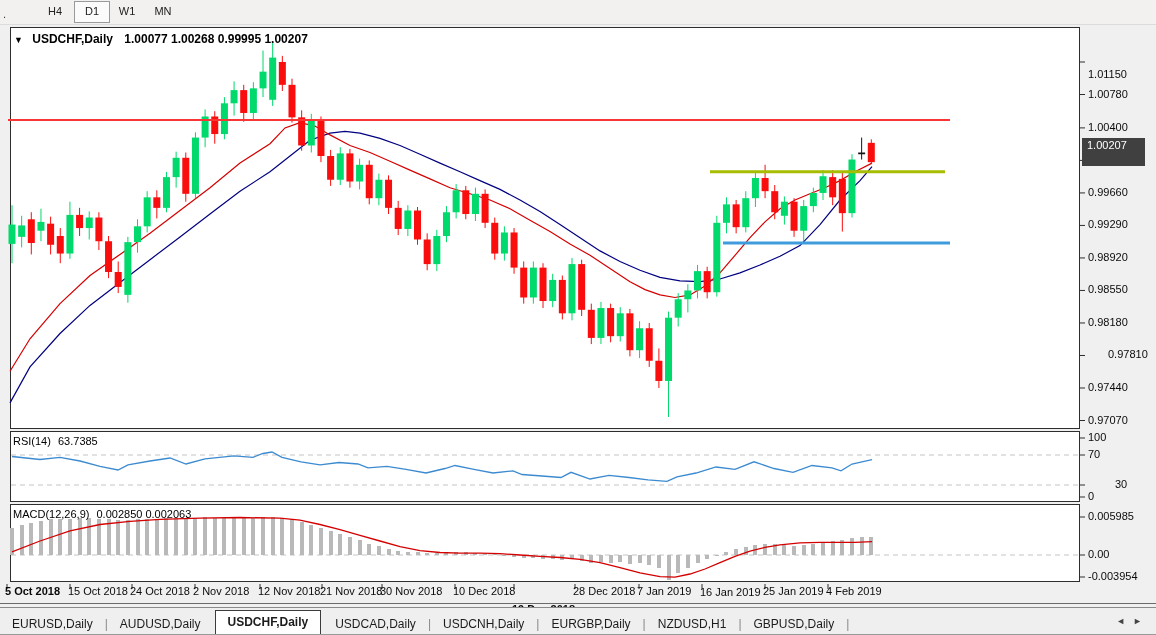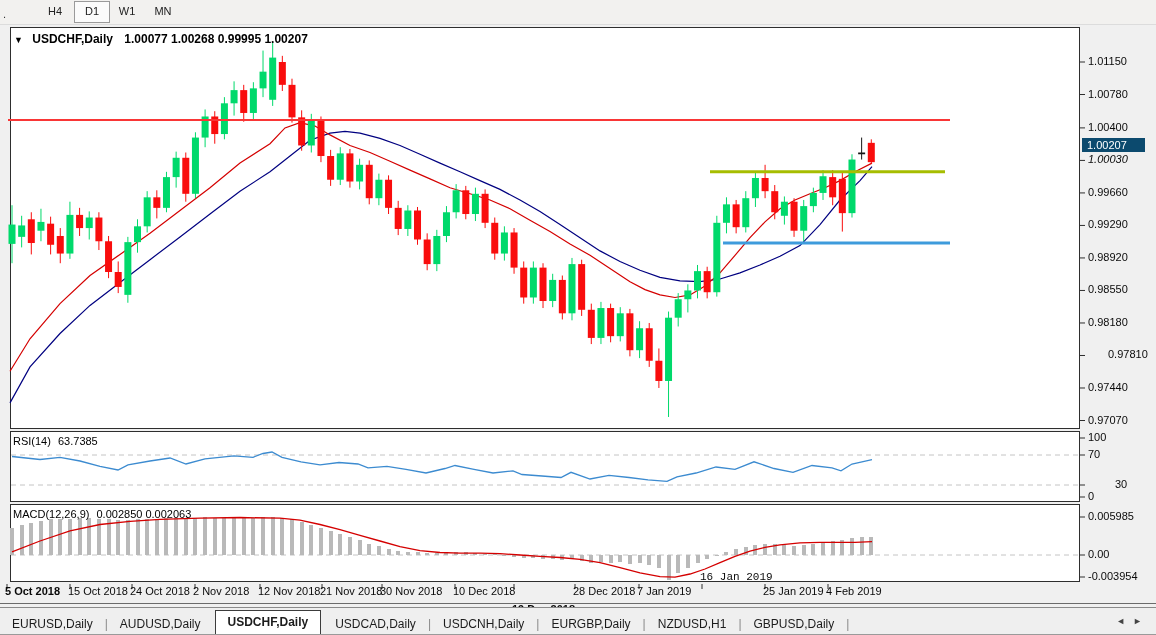--- a/index.html
+++ b/index.html
@@ -9,21 +9,21 @@
   .tb-btn{position:absolute;top:1px;width:34px;height:20px;line-height:20px;text-align:center;font-size:11px;color:#222;cursor:default;}
   .tb-btn.active{background:#fbfbfb;border:1px solid #9a9a9a;line-height:18px;}
   #tb-partial{position:absolute;left:3px;top:8px;font-size:11px;color:#333;}
   
   #chart-svg{position:absolute;left:0;top:0;}
   .lbl{position:absolute;font-size:11px;color:#0a0a0a;white-space:nowrap;}
   #chart-title{position:absolute;left:14px;top:32px;font-size:12px;font-weight:bold;color:#000;}
   #chart-title .tri{font-size:9px;margin-right:6px;}
   #rsi-title{position:absolute;left:13px;top:435px;font-size:11px;color:#000;}
   #macd-title{position:absolute;left:13px;top:508px;font-size:11px;color:#000;}
-  #price-badge{position:absolute;left:1082px;top:138px;width:58px;height:14px;background:#0c4a6e;color:#fff;font-size:11px;line-height:14px;padding-left:5px;}
+  #price-badge{position:absolute;left:1082px;top:138px;width:58px;height:28px;background:#404040;color:#fff;font-size:11px;line-height:14px;padding-left:5px;}
   
   #tabbar{position:absolute;left:0;top:607px;width:1156px;height:26px;background:#efefef;border-top:1px solid #8a8a8a;border-bottom:1px solid #9a9a9a;display:flex;align-items:flex-end;}
   .tab{height:19px;line-height:19px;padding:0 12px;font-size:12px;color:#1c1c1c;cursor:default;}
   .tab-sep{color:#8a8a8a;height:19px;line-height:19px;font-size:12px;}
   .tab.active{background:#fff;border:1px solid #3c3c3c;border-bottom:none;font-weight:bold;height:23px;line-height:23px;margin:0 2px;}
   #tab-scroll{position:absolute;right:6px;top:8px;font-size:9px;color:#444;letter-spacing:8px;}
 </style>
 </head>
 <body>
 
@@ -350,21 +350,21 @@
       <line x1="382" y1="584" x2="382" y2="589" stroke="#2e2e2e" stroke-width="1"></line>
       <line x1="455" y1="584" x2="455" y2="589" stroke="#2e2e2e" stroke-width="1"></line>
       <line x1="514" y1="584" x2="514" y2="589" stroke="#2e2e2e" stroke-width="1"></line>
       <line x1="575" y1="584" x2="575" y2="589" stroke="#2e2e2e" stroke-width="1"></line>
       <line x1="639" y1="584" x2="639" y2="589" stroke="#2e2e2e" stroke-width="1"></line>
       <line x1="702" y1="584" x2="702" y2="589" stroke="#2e2e2e" stroke-width="1"></line>
       <line x1="765" y1="584" x2="765" y2="589" stroke="#2e2e2e" stroke-width="1"></line>
       <line x1="828" y1="584" x2="828" y2="589" stroke="#2e2e2e" stroke-width="1"></line>
     </svg>
   <div id="labels">
-      <div class="lbl" style="left: 1088px; top: 55px;">1.01150</div>
+      <div class="lbl" style="left: 1088px; top: 68px;">1.01150</div>
       <div class="lbl" style="left: 1088px; top: 87.5119px;">1.00780</div>
       <div class="lbl" style="left: 1088px; top: 120.903px;">1.00400</div>
       <div class="lbl" style="left: 1088px; top: 153.414px; font-style: italic;">1.00030</div>
       <div class="lbl" style="left: 1088px; top: 185.926px;">0.99660</div>
       <div class="lbl" style="left: 1088px; top: 218.438px;">0.99290</div>
       <div class="lbl" style="left: 1088px; top: 250.95px;">0.98920</div>
       <div class="lbl" style="left: 1088px; top: 283.462px;">0.98550</div>
       <div class="lbl" style="left: 1088px; top: 315.974px;">0.98180</div>
       <div class="lbl" style="left: 1088px; top: 348.486px; padding-left: 20px;">0.97810</div>
       <div class="lbl" style="left: 1088px; top: 380.998px;">0.97440</div>
@@ -380,21 +380,21 @@
       <div class="lbl" style="left: 68px; top: 585px;">15 Oct 2018</div>
       <div class="lbl" style="left: 130px; top: 585px;">24 Oct 2018</div>
       <div class="lbl" style="left: 193px; top: 585px;">2 Nov 2018</div>
       <div class="lbl" style="left: 258px; top: 585px;">12 Nov 2018</div>
       <div class="lbl" style="left: 320px; top: 585px;">21 Nov 2018</div>
       <div class="lbl" style="left: 380px; top: 585px;">30 Nov 2018</div>
       <div class="lbl" style="left: 453px; top: 585px;">10 Dec 2018</div>
       <div class="lbl" style="left: 512px; top: 603px; font-weight: bold;">19 Dec 2018</div>
       <div class="lbl" style="left: 573px; top: 585px;">28 Dec 2018</div>
       <div class="lbl" style="left: 637px; top: 585px;">7 Jan 2019</div>
-      <div class="lbl" style="left: 700px; top: 571px; font-family: Liberation Mono, monospace;">16 Jan 2019</div>
+      <div class="lbl" style="left: 700px; top: 586px;">16 Jan 2019</div>
       <div class="lbl" style="left: 763px; top: 585px;">25 Jan 2019</div>
       <div class="lbl" style="left: 826px; top: 585px;">4 Feb 2019</div>
     </div>
 
   <div id="chart-title">
     <span class="tri">▼</span>
     <span>USDCHF,Daily</span>
     <span style="margin-left:8px">1.00077 1.00268 0.99995 1.00207</span>
   </div>
   <div id="rsi-title">

